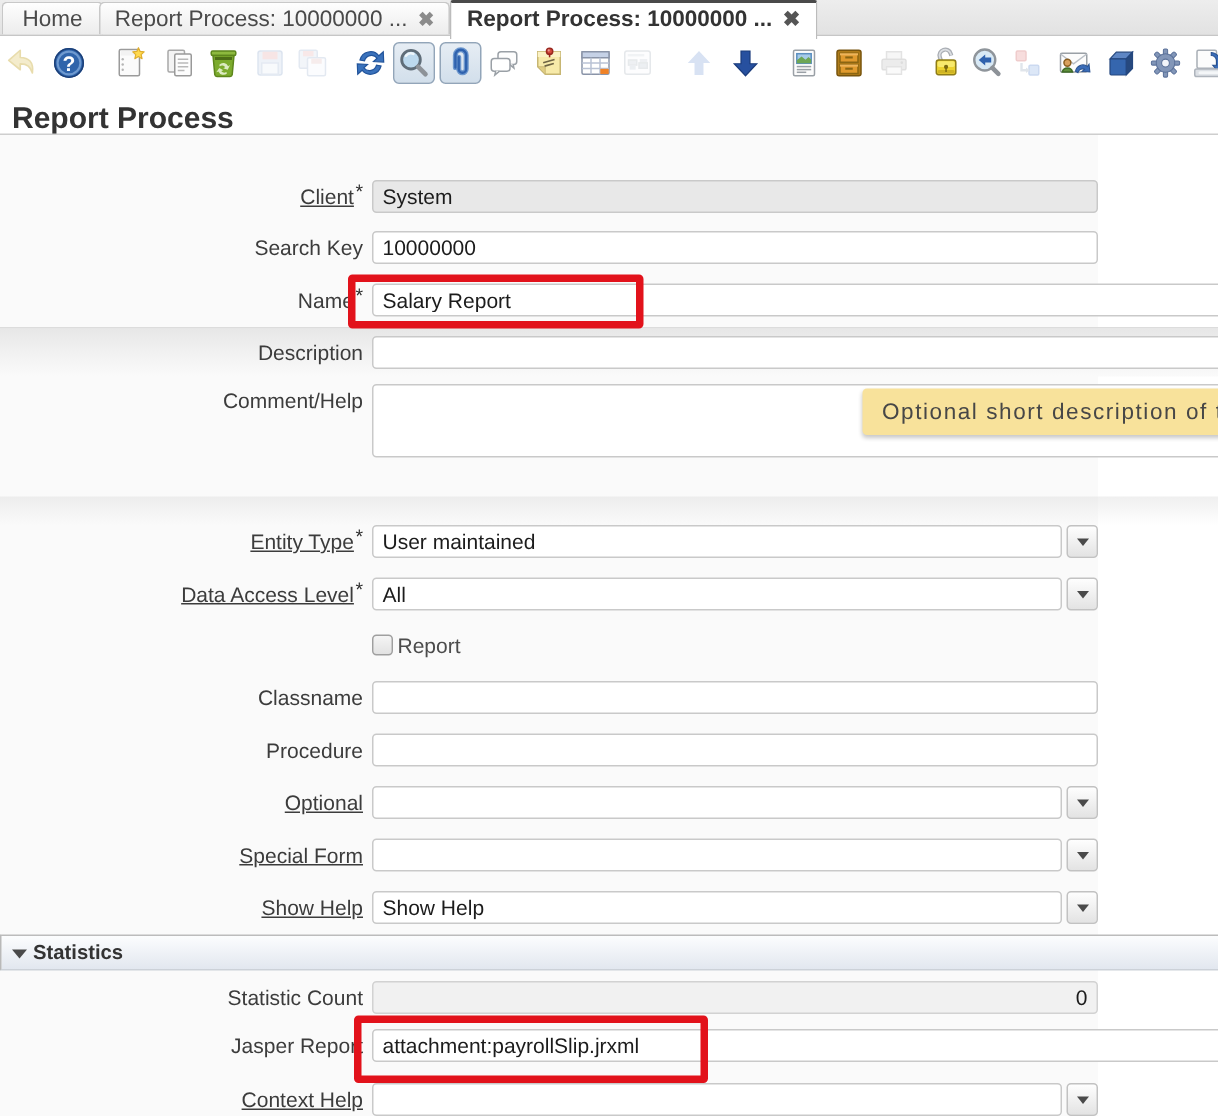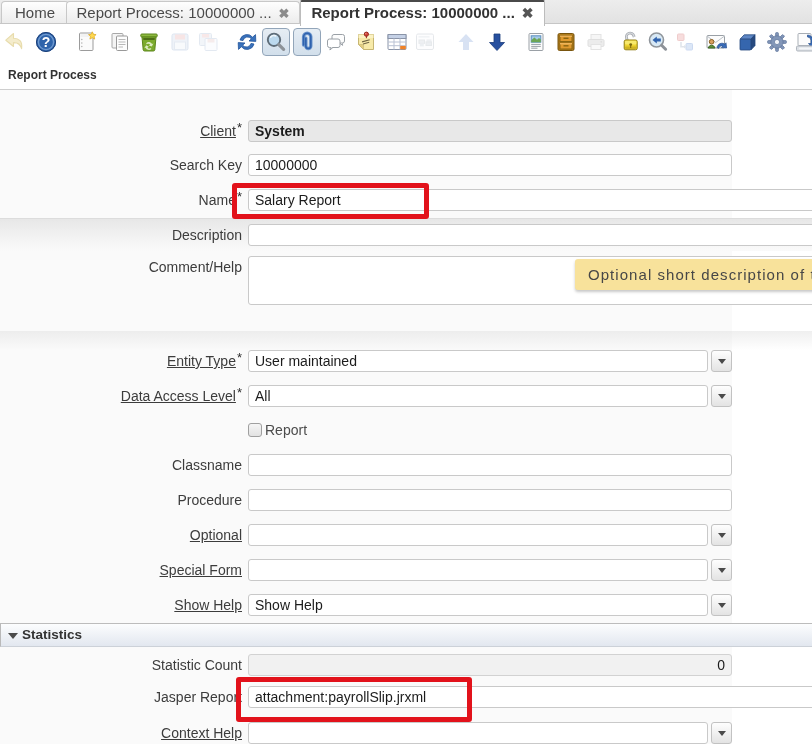--- a/index.html
+++ b/index.html
@@ -22,21 +22,21 @@
 
   
   .toolbar { position:absolute; left:0; top:25px; width:812px; height:33px; background:#fff; }
   .tbtn { position:absolute; top:5px; width:24px; height:24px; }
   .tbtn svg { display:block; }
   .tbtn.pressed { top:3px; width:28px; height:28px; border:1px solid #92a5b9;
                   border-radius:4px; background:linear-gradient(#e6edf4,#d2dfeb); padding:1px; }
   .tbtn.disabled { opacity:0.95; }
 
   
-  .win-title { position:absolute; left:8px; top:68px; font-size:12px; font-weight:bold; color:#333; }
+  .win-title { position:absolute; left:8px; top:68px; font-size:20px; font-weight:bold; color:#333; }
   .title-sep { position:absolute; left:0; top:89px; width:812px; height:1px; background:#cecece; }
 
   
   .content { position:absolute; left:0; top:90px; width:732px; height:654px; background:#fafafa; }
   .band-desc { position:absolute; left:0; top:128px; width:812px; height:33px;
                background:linear-gradient(#e7e7e7,#f2f2f2 55%,#fafafa);
                border-top:1px solid #dcdcdc; }
   .band-2 { position:absolute; left:0; top:241px; width:812px; height:19px;
             background:linear-gradient(rgba(226,226,226,0.55),rgba(250,250,250,0)); }
 
@@ -46,21 +46,21 @@
   .lbl.link .t { text-decoration:underline; }
   .ast { font-size:13px; position:relative; top:-4px; margin-left:1px; color:#2d2d2d; }
 
   input.fld, textarea.fld { position:absolute; left:248px; top:0; height:22px;
         border:1px solid #c9c9c9; border-radius:3px; background:#fff;
         font-family:"Liberation Sans", sans-serif; font-size:14px; color:#1c1c1c;
         padding:0 6px; outline:none; }
   .w-std { width:484px; }
   .w-wide { width:582px; border-radius:3px 0 0 3px; }
   .w-combo { width:460px; }
-  input.ro { background:#e8e8e8;font-weight:bold; }
+  input.ro { background:#e8e8e8; }
   input.ro2 { background:#f1f1f1; border-color:#d2d2d2; text-align:right; }
   textarea.fld { height:49px; resize:none; padding-top:3px; }
 
   .combo-btn { position:absolute; left:711px; top:0; width:21px; height:22px;
                border:1px solid #c2c2c2; border-radius:3px; cursor:pointer;
                background:linear-gradient(#fefefe,#e3e3e3); }
   .combo-btn::after { content:""; position:absolute; left:50%; top:50%; margin:-2px 0 0 -4px;
                border:4px solid transparent; border-top:5px solid #4a4a4a; border-bottom:none; }
 
   .cb-row { height:16px; }

